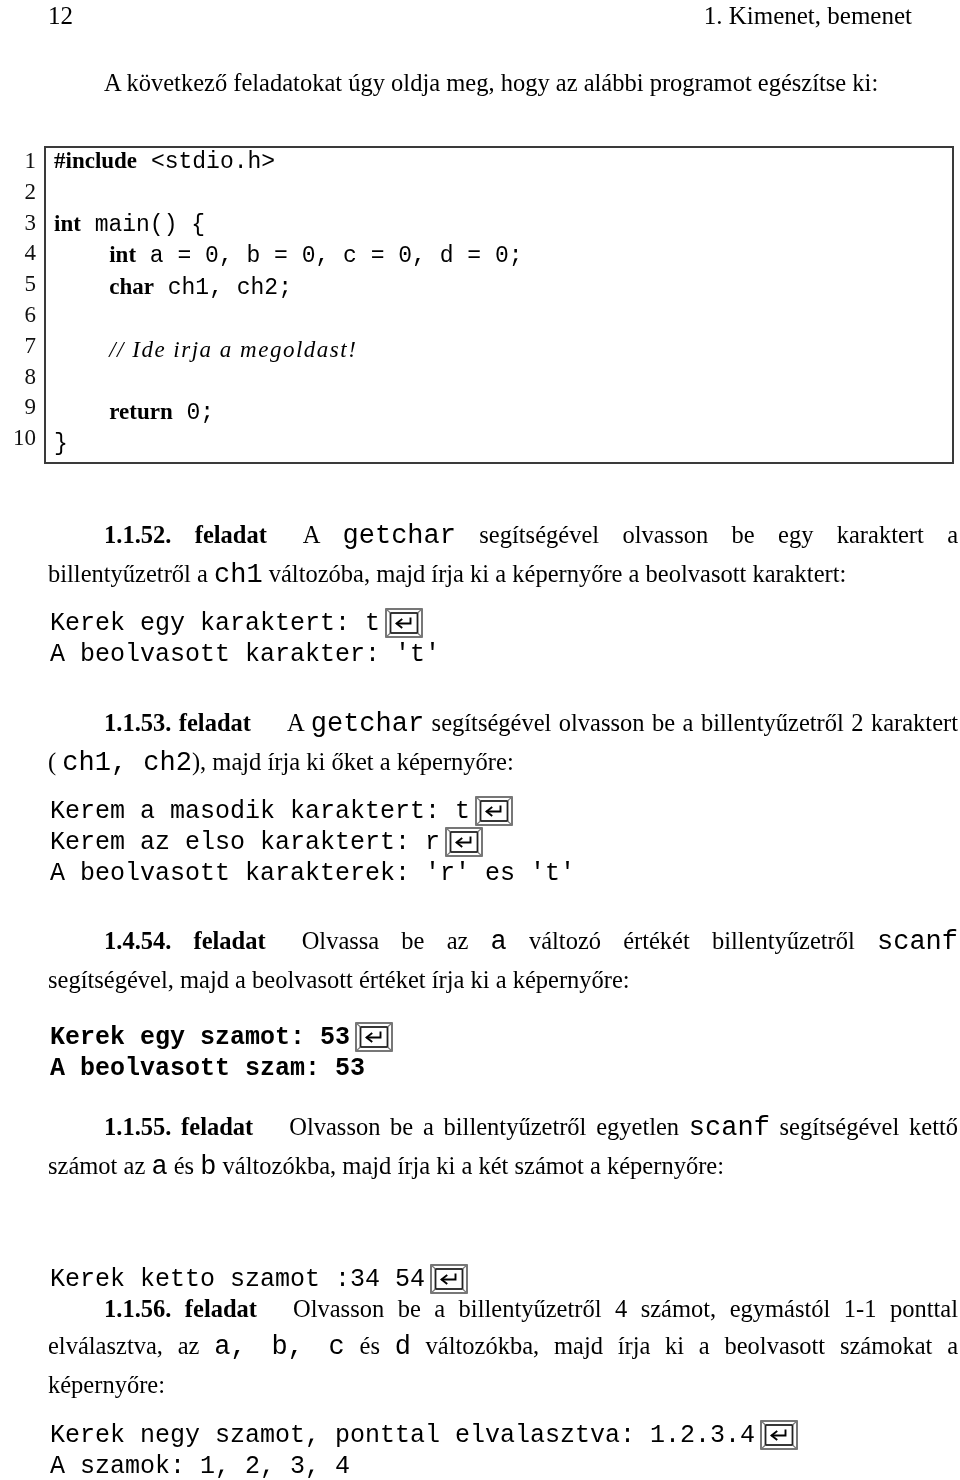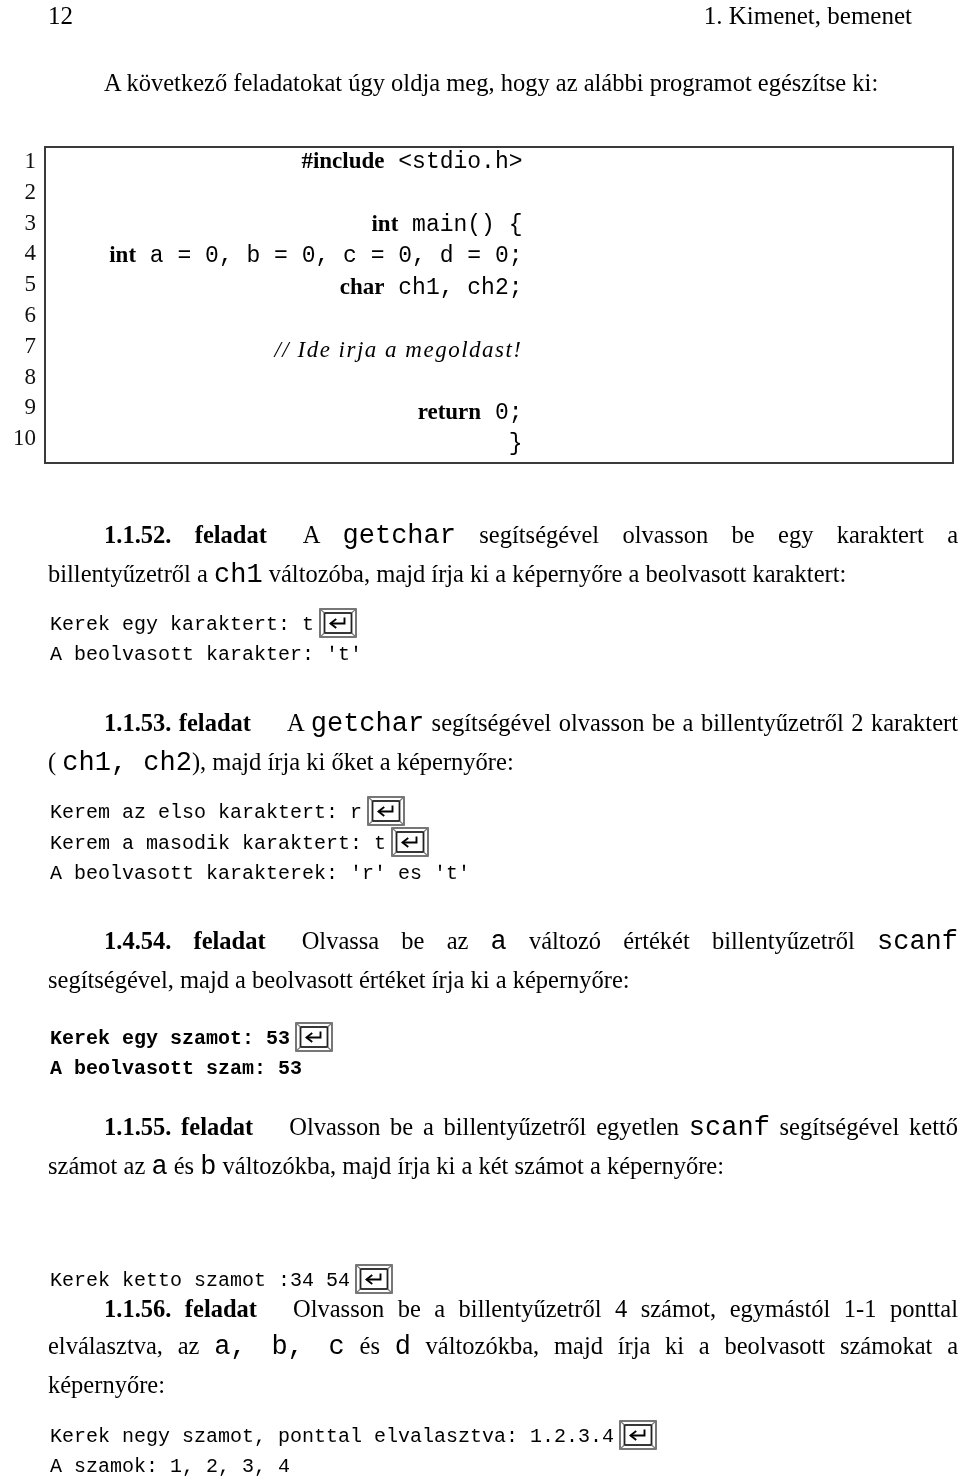--- a/index.html
+++ b/index.html
@@ -78,31 +78,30 @@
   }
   .codebody {
     position: absolute;
     left: 54px;
     top: 146px;
     font-family: "Liberation Mono", "DejaVu Sans Mono", monospace;
     font-size: 23px;
     line-height: 30.8px;
     white-space: pre;
     color: #000;
-    text-align: right;
   }
   .codebody .kw { font-weight: bold; font-family: "Liberation Serif","DejaVu Serif",serif; }
   .codebody .cm { font-style: italic; font-family: "Liberation Serif","DejaVu Serif",serif; letter-spacing: 1.5px; }
 
   
   .term {
     position: absolute;
     left: 50px;
     font-family: "Liberation Mono", "DejaVu Sans Mono", monospace;
-    font-size: 20px;
+    font-size: 25px;
     line-height: 31px;
     white-space: pre;
   }
   .term .row { display: block; height: 31px; position: relative; }
 
   
   .keycap {
     display: inline-block;
     width: 38px;
     height: 30px;
@@ -145,30 +144,30 @@
               <rect x="1" y="1" width="36" height="28" fill="#ffffff" stroke="#555" stroke-width="1.6"></rect>
               <rect x="5.5" y="5" width="27" height="20" fill="#ffffff" stroke="#222" stroke-width="1.8"></rect>
               <line x1="1" y1="1" x2="5.5" y2="5" stroke="#777" stroke-width="1.2"></line>
               <line x1="37" y1="1" x2="32.5" y2="5" stroke="#777" stroke-width="1.2"></line>
               <line x1="1" y1="29" x2="5.5" y2="25" stroke="#777" stroke-width="1.2"></line>
               <line x1="37" y1="29" x2="32.5" y2="25" stroke="#777" stroke-width="1.2"></line>
               <path d="M25.5 10.5 L25.5 15.5 L12.5 15.5" fill="none" stroke="#000" stroke-width="1.9" stroke-linecap="square"></path>
               <path d="M16.5 11.5 L11.5 15.5 L16.5 19.5" fill="none" stroke="#000" stroke-width="1.9" stroke-linecap="square" stroke-linejoin="miter"></path>
             </svg></span></span><span class="row"><span>A beolvasott karakter: ʹtʹ</span></span></div>
       <div class="para indent" style="left:48px; top:704px; width:910px;"><span class="exn"><b>1.1.53.</b></span> <span><b>feladat</b></span><span class="gap"></span><span class="gap"></span><span>A </span><span class="tt">getchar</span><span> segítségével olvasson be a billentyűzetről 2 karaktert ( </span><span class="tt">ch1,  ch2</span><span>), majd írja ki őket a képernyőre:</span></div>
-      <div class="term" style="top:796px;"><span class="row"><span>Kerem az elso karaktert: r</span><span class="keycap"><svg width="38" height="30" viewBox="0 0 38 30" xmlns="http://www.w3.org/2000/svg">
-              <rect x="1" y="1" width="36" height="28" fill="#ffffff" stroke="#555" stroke-width="1.6"></rect>
-              <rect x="5.5" y="5" width="27" height="20" fill="#ffffff" stroke="#222" stroke-width="1.8"></rect>
-              <line x1="1" y1="1" x2="5.5" y2="5" stroke="#777" stroke-width="1.2"></line>
-              <line x1="37" y1="1" x2="32.5" y2="5" stroke="#777" stroke-width="1.2"></line>
-              <line x1="1" y1="29" x2="5.5" y2="25" stroke="#777" stroke-width="1.2"></line>
-              <line x1="37" y1="29" x2="32.5" y2="25" stroke="#777" stroke-width="1.2"></line>
-              <path d="M25.5 10.5 L25.5 15.5 L12.5 15.5" fill="none" stroke="#000" stroke-width="1.9" stroke-linecap="square"></path>
-              <path d="M16.5 11.5 L11.5 15.5 L16.5 19.5" fill="none" stroke="#000" stroke-width="1.9" stroke-linecap="square" stroke-linejoin="miter"></path>
-            </svg></span></span><span class="row"><span>Kerem a masodik karaktert: t</span><span class="keycap"><svg width="38" height="30" viewBox="0 0 38 30" xmlns="http://www.w3.org/2000/svg">
+      <div class="term" style="top:796px;"><span class="row"><span>Kerem a masodik karaktert: t</span><span class="keycap"><svg width="38" height="30" viewBox="0 0 38 30" xmlns="http://www.w3.org/2000/svg">
+              <rect x="1" y="1" width="36" height="28" fill="#ffffff" stroke="#555" stroke-width="1.6"></rect>
+              <rect x="5.5" y="5" width="27" height="20" fill="#ffffff" stroke="#222" stroke-width="1.8"></rect>
+              <line x1="1" y1="1" x2="5.5" y2="5" stroke="#777" stroke-width="1.2"></line>
+              <line x1="37" y1="1" x2="32.5" y2="5" stroke="#777" stroke-width="1.2"></line>
+              <line x1="1" y1="29" x2="5.5" y2="25" stroke="#777" stroke-width="1.2"></line>
+              <line x1="37" y1="29" x2="32.5" y2="25" stroke="#777" stroke-width="1.2"></line>
+              <path d="M25.5 10.5 L25.5 15.5 L12.5 15.5" fill="none" stroke="#000" stroke-width="1.9" stroke-linecap="square"></path>
+              <path d="M16.5 11.5 L11.5 15.5 L16.5 19.5" fill="none" stroke="#000" stroke-width="1.9" stroke-linecap="square" stroke-linejoin="miter"></path>
+            </svg></span></span><span class="row"><span>Kerem az elso karaktert: r</span><span class="keycap"><svg width="38" height="30" viewBox="0 0 38 30" xmlns="http://www.w3.org/2000/svg">
               <rect x="1" y="1" width="36" height="28" fill="#ffffff" stroke="#555" stroke-width="1.6"></rect>
               <rect x="5.5" y="5" width="27" height="20" fill="#ffffff" stroke="#222" stroke-width="1.8"></rect>
               <line x1="1" y1="1" x2="5.5" y2="5" stroke="#777" stroke-width="1.2"></line>
               <line x1="37" y1="1" x2="32.5" y2="5" stroke="#777" stroke-width="1.2"></line>
               <line x1="1" y1="29" x2="5.5" y2="25" stroke="#777" stroke-width="1.2"></line>
               <line x1="37" y1="29" x2="32.5" y2="25" stroke="#777" stroke-width="1.2"></line>
               <path d="M25.5 10.5 L25.5 15.5 L12.5 15.5" fill="none" stroke="#000" stroke-width="1.9" stroke-linecap="square"></path>
               <path d="M16.5 11.5 L11.5 15.5 L16.5 19.5" fill="none" stroke="#000" stroke-width="1.9" stroke-linecap="square" stroke-linejoin="miter"></path>
             </svg></span></span><span class="row"><span>A beolvasott karakterek: ʹrʹ es ʹtʹ</span></span></div>
       <div class="para indent" style="left:48px; top:922px; width:910px;"><span class="exn"><b>1.4.54.</b></span> <span><b>feladat</b></span><span class="gap"></span><span class="gap"></span><span>Olvassa be az </span><span class="tt">a</span><span> változó értékét billentyűzetről </span><span class="tt">scanf</span><span> segítségével, majd a beolvasott értéket írja ki a képernyőre:</span></div>

